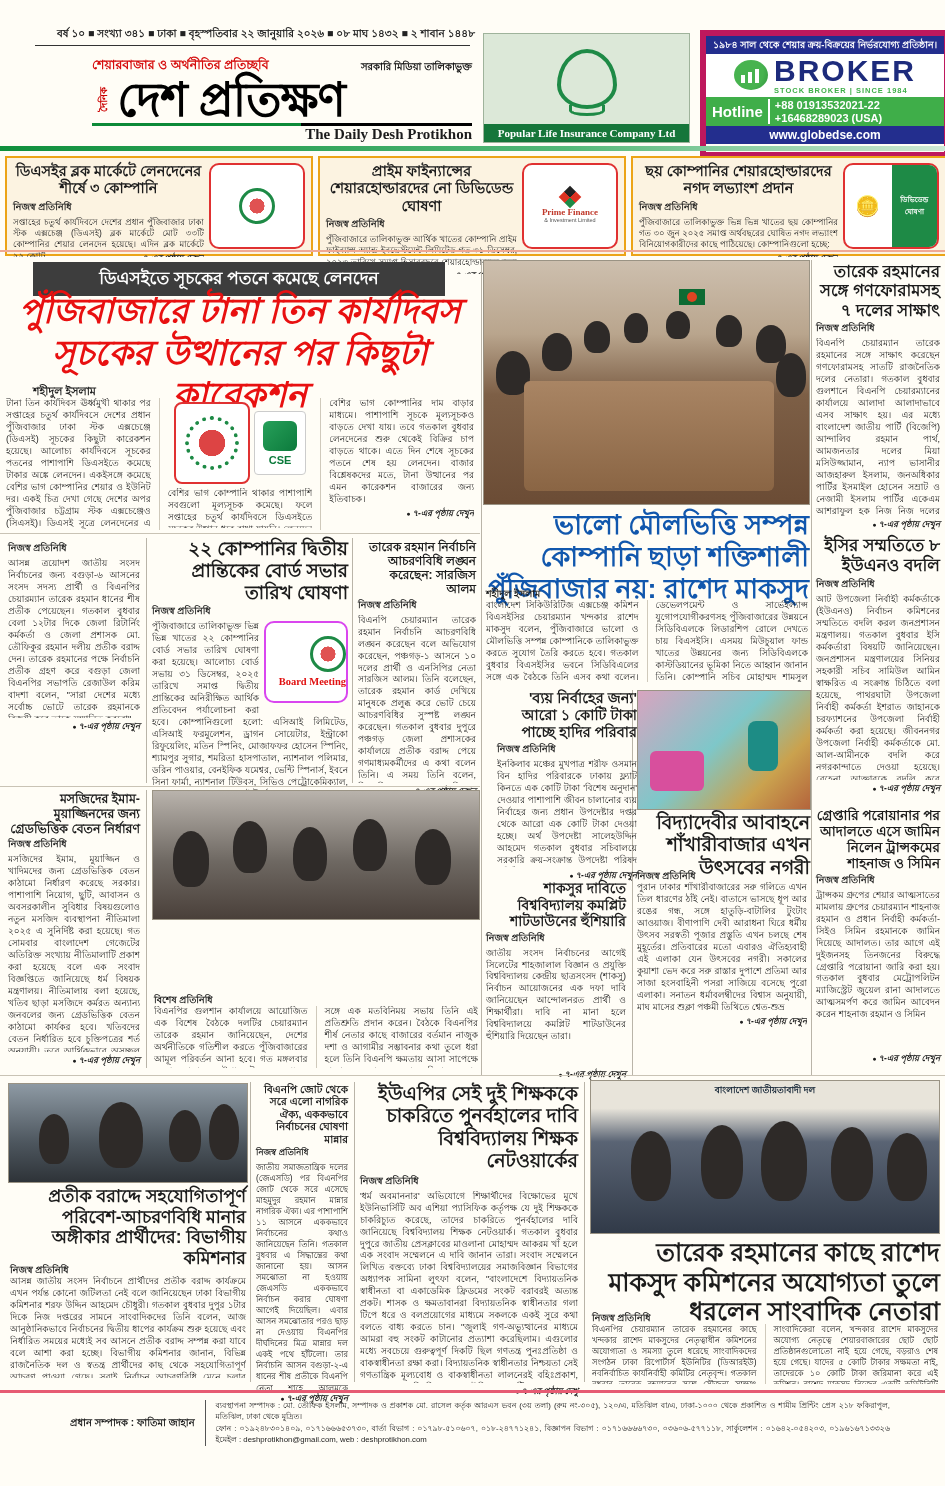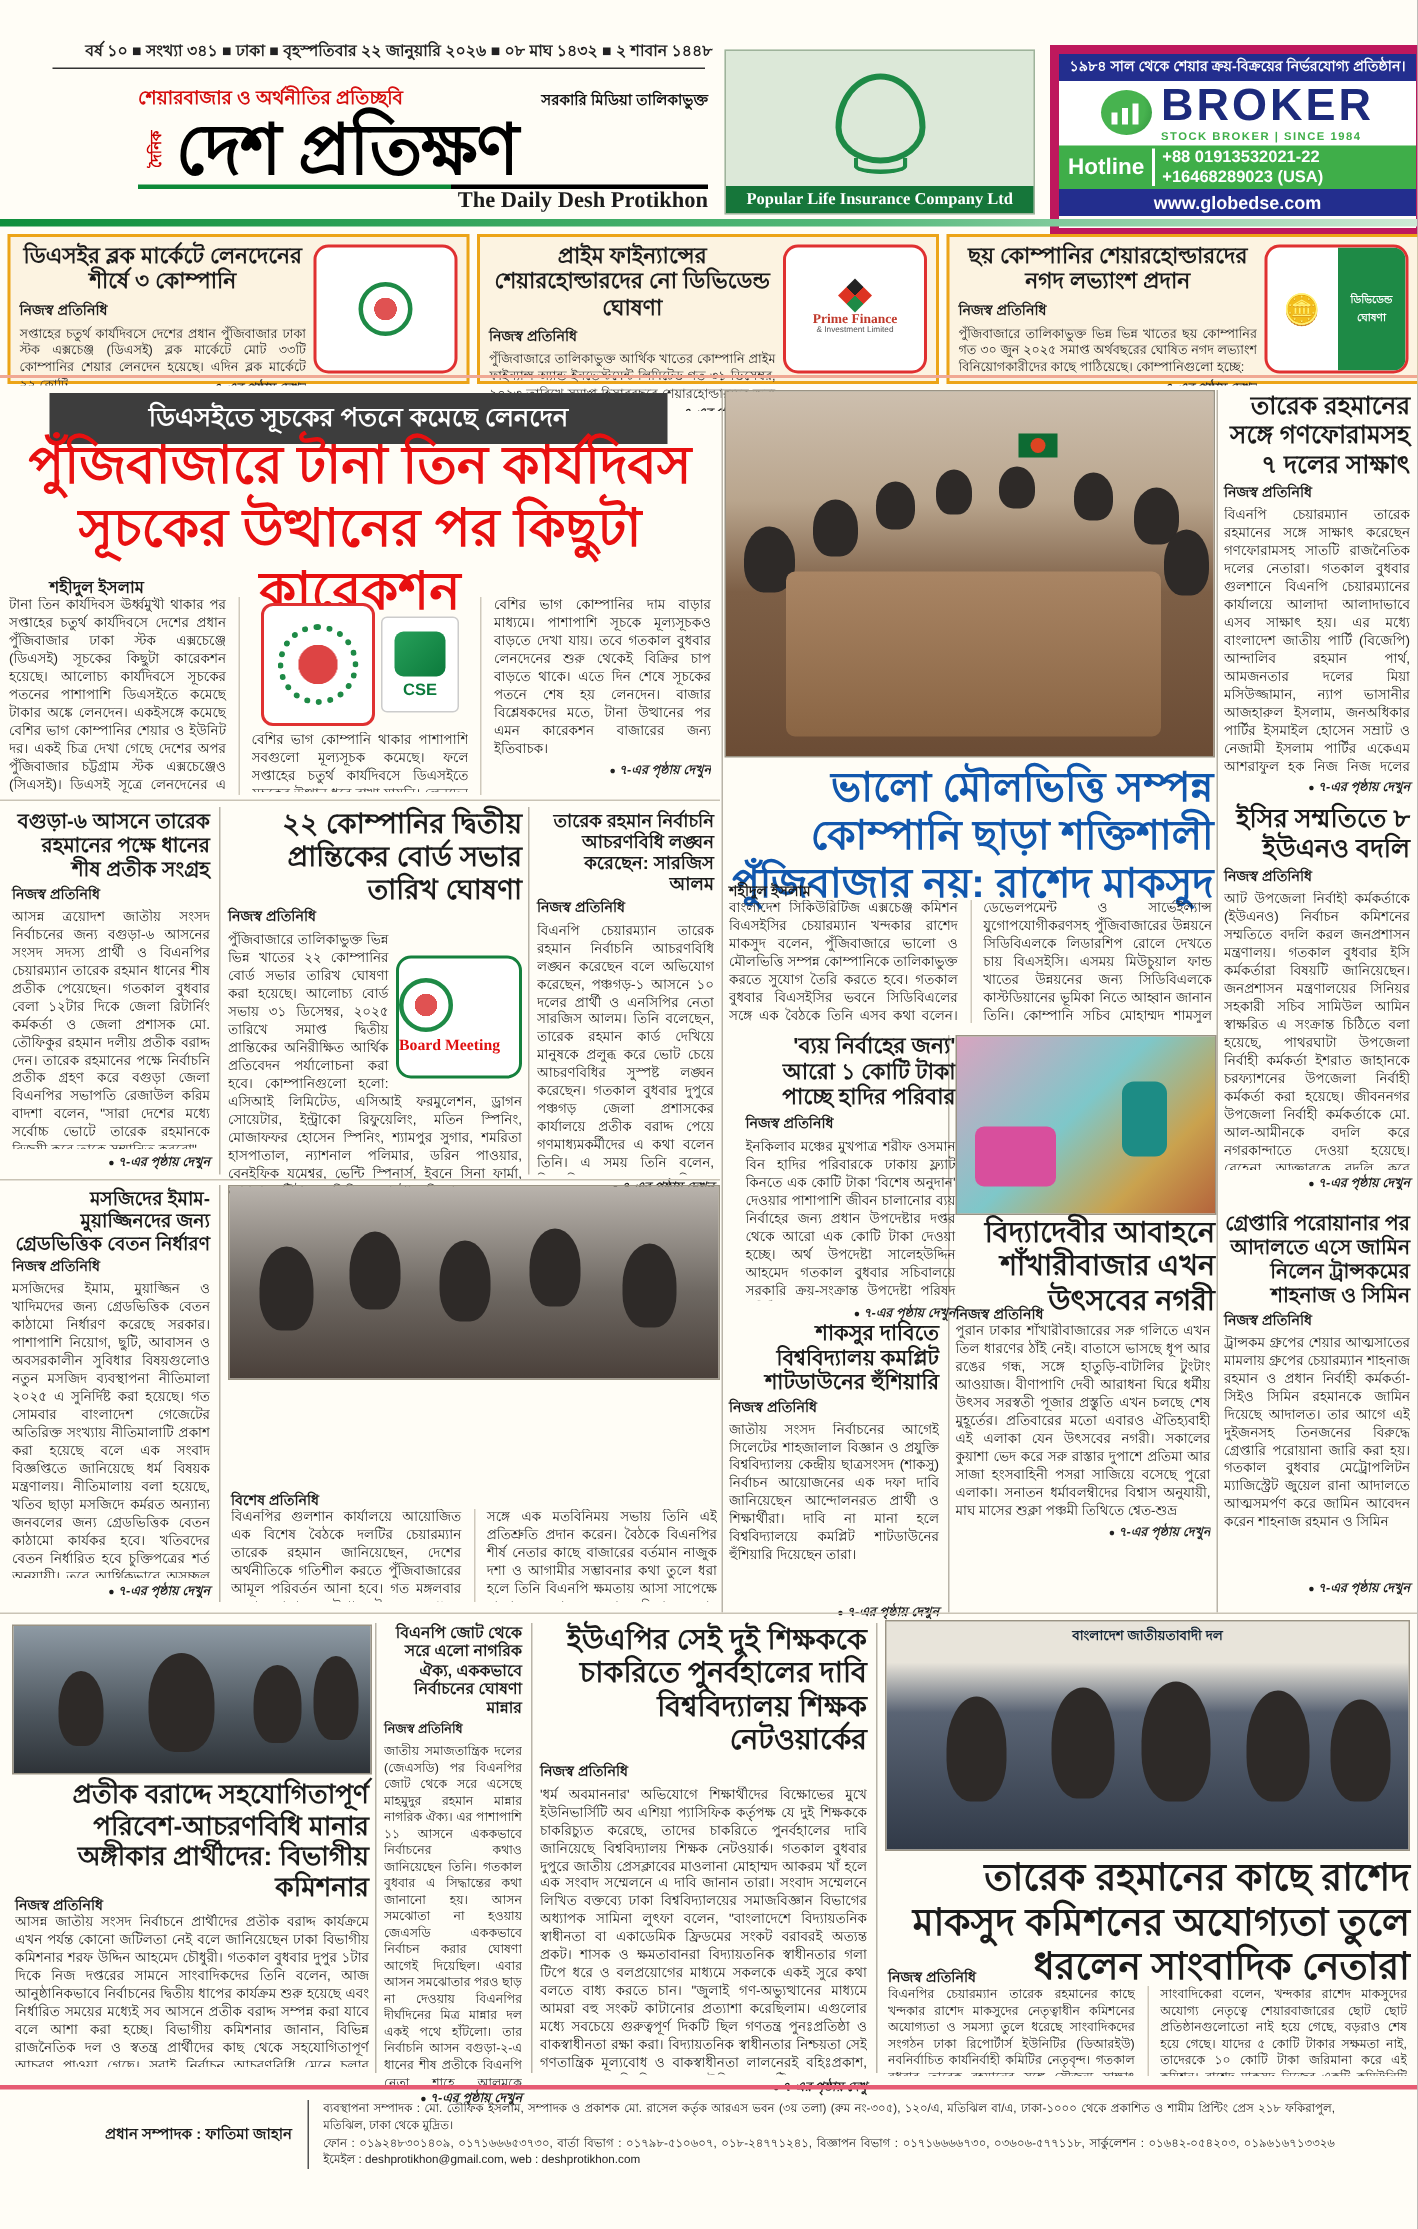--- a/index.html
+++ b/index.html
@@ -85,22 +85,22 @@
   .blob{position:absolute;border-radius:50% 50% 40% 40%;background:#2e2a28;}
   .table-top{position:absolute;background:linear-gradient(180deg,#a98564,#8a6544);border-radius:6px;}
   .ph-market{background:linear-gradient(135deg,#d8a4c0,#7ec7c9 45%,#caa24e 75%,#b4643c);}
   .ph-crowd{background:linear-gradient(180deg,#8e9aa4,#4d565e 60%,#2e3338);}
   .ph-bnpmeet{background:linear-gradient(180deg,#b9b3ac,#6e6862 55%,#4a403a);}
   .ph-sign{background:linear-gradient(180deg,#e8e4da 0%,#e8e4da 18%,#5a6474 40%,#313a48 100%);}
   .sign-banner{position:absolute;top:2px;left:0;right:0;text-align:center;font-size:9px;font-weight:bold;color:#123;}
 
   .blue-h{color:#1157ad;}
 
-  .board-img{float:right;width:80px;height:78px;margin:16px 0 3px 5px;border:2px solid #15803d;border-radius:10px;background:#fff;
-             display:flex;flex-direction:column;align-items:flex-start;justify-content:center;gap:3px;}
+  .board-img{float:right;width:80px;height:78px;margin:0 0 3px 5px;border:2px solid #d946ef;border-radius:10px;background:#fff;
+             display:flex;flex-direction:column;align-items:flex-end;justify-content:center;gap:3px;}
   .board-img .cap{color:#e01010;font-weight:bold;font-size:10.5px;font-family:"Liberation Serif","DejaVu Serif",serif;}
 
   
   .footer{display:flex;align-items:stretch;gap:10px;}
   .footer .chief{font-size:10px;font-weight:bold;white-space:nowrap;align-self:center;}
   .footer .fdiv{width:1px;background:#555;}
   .footer .info{font-size:7.8px;line-height:1.45;text-align:justify;color:#222;}
 </style>
 </head>
 <body>
@@ -186,21 +186,21 @@
       <div class="div-img">
         <div class="left">🪙</div>
         <div class="right">ডিভিডেন্ড ঘোষণা</div>
       </div>
     </div>
   </div>
 
   <div class="abs salmon" style="left:0;top:250px;width:945px;"></div>
 
   <div class="abs kicker" style="left:33px;top:262px;width:412px;">ডিএসইতে সূচকের পতনে কমেছে লেনদেন</div>
-  <div class="abs lead-headline" style="left:4px;top:290px;width:472px;">পুঁজিবাজারে টানা তিন কার্যদিবস সূচকের উত্থানের পর কিছুটা কারেকশন</div>
+  <div class="abs lead-headline" style="left:4px;top:290px;width:472px;font-style:italic;">পুঁজিবাজারে টানা তিন কার্যদিবস সূচকের উত্থানের পর কিছুটা কারেকশন</div>
   <div class="abs byline" style="left:33px;top:382px;font-size:11px;">শহীদুল ইসলাম</div>
   <div class="abs lead-cols" style="left:6px;top:398px;width:468px;height:132px;">
     <div class="col body-text">টানা তিন কার্যদিবস ঊর্ধ্বমুখী থাকার পর সপ্তাহের চতুর্থ কার্যদিবসে দেশের প্রধান পুঁজিবাজার ঢাকা স্টক এক্সচেঞ্জে (ডিএসই) সূচকের কিছুটা কারেকশন হয়েছে। আলোচ্য কার্যদিবসে সূচকের পতনের পাশাপাশি ডিএসইতে কমেছে টাকার অঙ্কে লেনদেন। একইসঙ্গে কমেছে বেশির ভাগ কোম্পানির শেয়ার ও ইউনিট দর। একই চিত্র দেখা গেছে দেশের অপর পুঁজিবাজার চট্টগ্রাম স্টক এক্সচেঞ্জেও (সিএসই)। ডিএসই সূত্রে লেনদেনের এ তথ্য জানা গেছে।</div>
     <div class="col">
       <div class="inline-logos">
         <div class="dse-frame">
             <div class="dse-emblem"></div>
           </div>
         <div class="cse-box">
           <div class="cse-wave"></div>
@@ -252,21 +252,20 @@
     <div class="byline">নিজস্ব প্রতিনিধি</div>
     <div class="body-text" style="height:160px;"><span>ট্রান্সকম গ্রুপের শেয়ার আত্মসাতের মামলায় গ্রুপের চেয়ারম্যান শাহনাজ রহমান ও প্রধান নির্বাহী কর্মকর্তা-সিইও সিমিন রহমানকে জামিন দিয়েছে আদালত। তার আগে এই দুইজনসহ তিনজনের বিরুদ্ধে গ্রেপ্তারি পরোয়ানা জারি করা হয়। গতকাল বুধবার মেট্রোপলিটন ম্যাজিস্ট্রেট জুয়েল রানা আদালতে আত্মসমর্পণ করে জামিন আবেদন করেন শাহনাজ রহমান ও সিমিন</span></div>
     <span class="more">৭-এর পৃষ্ঠায় দেখুন</span>
   </div>
 
   <div class="hline" style="left:0;top:533px;width:480px;"></div>
   <div class="vline" style="left:146px;top:538px;height:245px;"></div>
   <div class="vline" style="left:352px;top:538px;height:245px;"></div>
 
   <div class="abs" style="left:8px;top:540px;width:132px;">
-    <div class="headline ctr" style="font-size:13.5px;">বগুড়া-৬ আসনে তারেক রহমানের পক্ষে ধানের শীষ প্রতীক সংগ্রহ</div>
     <div class="byline">নিজস্ব প্রতিনিধি</div>
     <div class="body-text" style="height:160px;"><span>আসন্ন ত্রয়োদশ জাতীয় সংসদ নির্বাচনের জন্য বগুড়া-৬ আসনের সংসদ সদস্য প্রার্থী ও বিএনপির চেয়ারম্যান তারেক রহমান ধানের শীষ প্রতীক পেয়েছেন। গতকাল বুধবার বেলা ১২টার দিকে জেলা রিটার্নিং কর্মকর্তা ও জেলা প্রশাসক মো. তৌফিকুর রহমান দলীয় প্রতীক বরাদ্দ দেন। তারেক রহমানের পক্ষে নির্বাচনি প্রতীক গ্রহণ করে বগুড়া জেলা বিএনপির সভাপতি রেজাউল করিম বাদশা বলেন, "সারা দেশের মধ্যে সর্বোচ্চ ভোটে তারেক রহমানকে বিজয়ী করে তাকে সম্মানিত করবো"</span></div>
     <span class="more">৭-এর পৃষ্ঠায় দেখুন</span>
   </div>
 
   <div class="abs" style="left:152px;top:538px;width:196px;">
     <div class="headline ctr" style="font-size:18.5px;">২২ কোম্পানির দ্বিতীয় প্রান্তিকের বোর্ড সভার তারিখ ঘোষণা</div>
     <div class="byline">নিজস্ব প্রতিনিধি</div>
     <div class="body-text" style="height:178px;">
       <div class="board-img">

